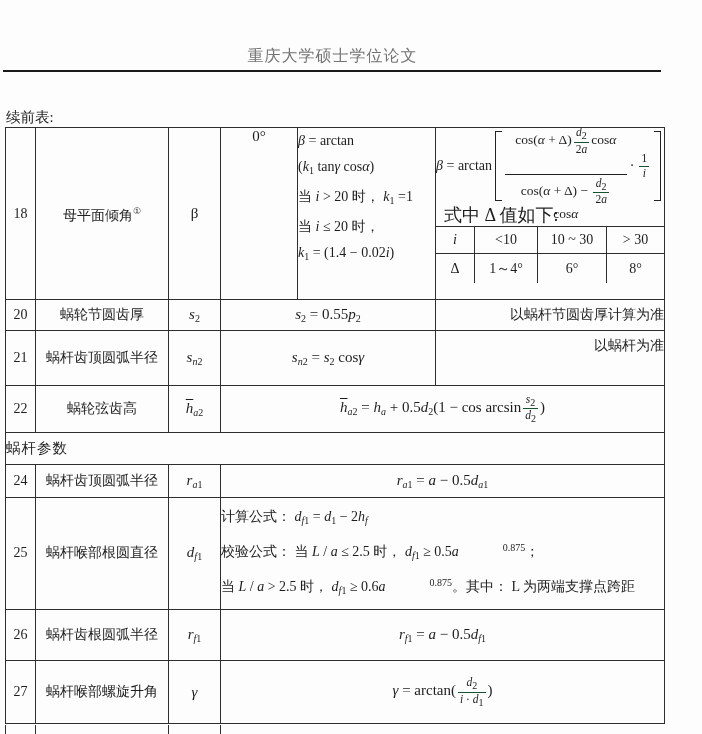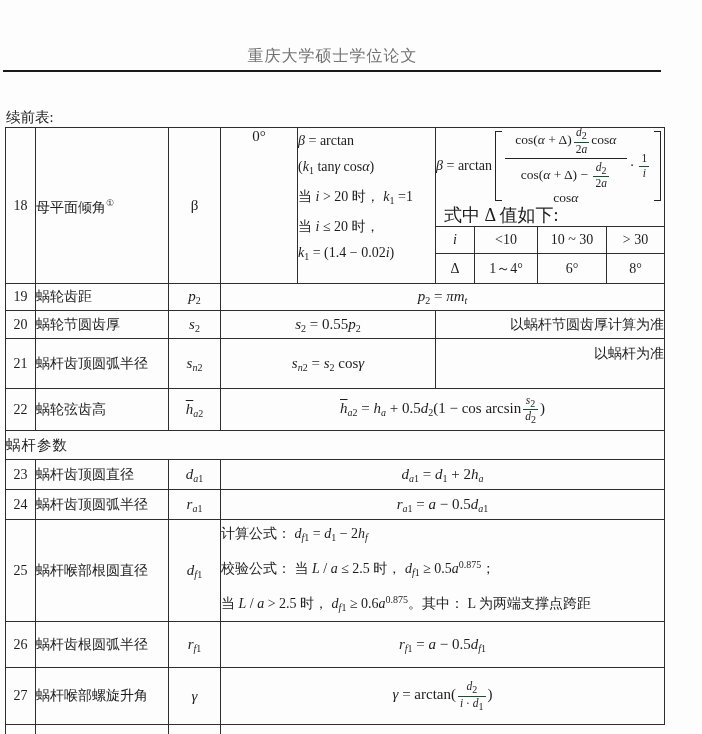--- a/index.html
+++ b/index.html
@@ -18,43 +18,43 @@
   table.main{
     position:absolute;top:127px;left:5px;width:659px;height:597px;
     border-collapse:collapse;table-layout:fixed;font-size:14px;
   }
   table.main td{border:1px solid #2e2e2e;padding:0;overflow:hidden;}
   tr.h18{height:155px;} tr.h19{height:27px;} tr.h20{height:28px;}
   tr.h21{height:50px;} tr.h22{height:42px;} tr.hsec{height:29px;}
   tr.h23{height:30px;} tr.h24{height:30px;} tr.h25{height:85px;}
   tr.h26{height:46px;} tr.h27{height:57px;}
   td.cnum{text-align:center;vertical-align:middle;}
-  td.cname{text-align:left;vertical-align:middle;padding:0 14px;line-height:22px;}
+  td.cname{text-align:center;vertical-align:middle;padding:0 14px;line-height:22px;}
   td.csym{text-align:center;vertical-align:middle;font-size:15px;}
   td.czero{vertical-align:top;text-align:center;padding-top:3px;font-size:15px;}
   td.ccond{vertical-align:top;text-align:left;padding:3px 2px 0 8px;line-height:26px;font-size:14px;}
   td.fcell{text-align:center;vertical-align:middle;font-size:15px;}
   td.lcell{text-align:left;vertical-align:middle;font-size:14px;padding-left:14px;line-height:27px;}
   td.rmk{text-align:right;vertical-align:middle;padding-left:14px;font-size:14px;}
   td.rmk.top{vertical-align:top;padding-top:6px;}
   td.sec{text-align:left;vertical-align:middle;font-size:14.5px;letter-spacing:1px;}
   td.rcell{vertical-align:top;padding:0;}
   .fn-mark{font-size:9px;vertical-align:6px;}
   sub{font-size:10px;vertical-align:-3px;}
-  sup{font-size:10px;vertical-align:5px;}
+  sup{font-size:10px;vertical-align:5px;margin-left:44px;}
   .ov{text-decoration:overline;}
   
   .fr{display:inline-flex;flex-direction:column;text-align:center;vertical-align:middle;
       font-size:11.5px;line-height:1.15;margin:0 2px;}
   .fr .n,.fr .d{display:block;padding:0 2px;}
   .fr .d{border-top:1px solid #14532d;}
   
   .bf{display:flex;align-items:center;justify-content:center;height:76px;font-size:14px;}
   .bfr{display:inline-flex;flex-direction:column;text-align:center;font-size:13.5px;line-height:1.15;}
-  .bfr > .n,.bfr > .d{display:block;padding:2px 5px;}
+  .bfr > .n,.bfr > .d{display:block;padding:2px 5px;margin-top:16px;}
   .bfr > .d{border-top:1px solid #222;}
   .brk{align-self:stretch;width:6px;margin:3px 3px;}
   .bl{border:1.5px solid #222;border-right:none;}
   .br{border:1.5px solid #222;border-left:none;}
   .mdot{margin:0 3px;}
   .dlabel{height:22px;line-height:22px;padding-left:8px;font-size:18px;}
   table.delta{width:100%;border-collapse:collapse;table-layout:fixed;height:57px;font-size:14px;}
   table.delta td{border:none;text-align:center;vertical-align:middle;padding:0;}
   table.delta tr:first-child td{border-top:1px solid #2e2e2e;}
   table.delta tr:last-child td{border-top:1px solid #2e2e2e;}
@@ -120,26 +120,20 @@
             <td>Δ</td>
             <td>1～4°</td>
             <td>6°</td>
             <td>8°</td>
           </tr>
         </tbody>
             </table>
       </td>
     </tr>
 
-    <tr class="h19">
-      <td class="cnum">19</td>
-      <td class="cname">蜗轮齿距</td>
-      <td class="csym"><i>p</i><sub>2</sub></td>
-      <td class="fcell" colspan="3"><i>p</i><sub>2</sub> = <i>πm</i><sub><i>t</i></sub></td>
-    </tr>
 
     <tr class="h20">
       <td class="cnum">20</td>
       <td class="cname">蜗轮节圆齿厚</td>
       <td class="csym"><i>s</i><sub>2</sub></td>
       <td class="fcell" colspan="2"><i>s</i><sub>2</sub> = 0.55<i>p</i><sub>2</sub></td>
       <td class="rmk">以蜗杆节圆齿厚计算为准</td>
     </tr>
 
     <tr class="h21">
@@ -157,26 +151,20 @@
       <td class="fcell" colspan="3"><span class="ov"><i>h</i></span><sub><i>a</i>2</sub> = <i>h</i><sub><i>a</i></sub> + 0.5<i>d</i><sub>2</sub>(1 − cos arcsin<span class="fr">
               <span class="n"><i>s</i><sub>2</sub></span>
               <span class="d"><i>d</i><sub>2</sub></span>
             </span>)</td>
     </tr>
 
     <tr class="hsec">
       <td class="sec" colspan="6">蜗杆参数</td>
     </tr>
 
-    <tr class="h23">
-      <td class="cnum">23</td>
-      <td class="cname">蜗杆齿顶圆直径</td>
-      <td class="csym"><i>d</i><sub><i>a</i>1</sub></td>
-      <td class="fcell" colspan="3"><i>d</i><sub><i>a</i>1</sub> = <i>d</i><sub>1</sub> + 2<i>h</i><sub><i>a</i></sub></td>
-    </tr>
 
     <tr class="h24">
       <td class="cnum">24</td>
       <td class="cname">蜗杆齿顶圆弧半径</td>
       <td class="csym"><i>r</i><sub><i>a</i>1</sub></td>
       <td class="fcell" colspan="3"><i>r</i><sub><i>a</i>1</sub> = <i>a</i> − 0.5<i>d</i><sub><i>a</i>1</sub></td>
     </tr>
 
     <tr class="h25">
       <td class="cnum">25</td>

